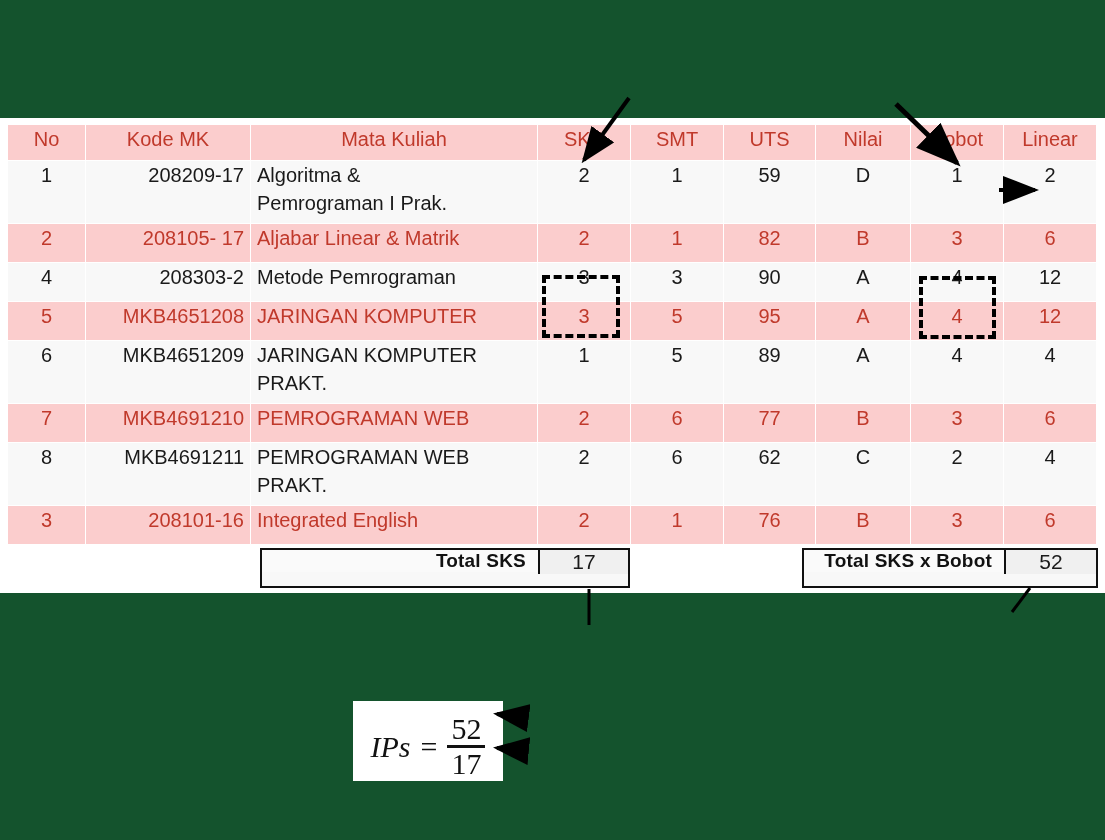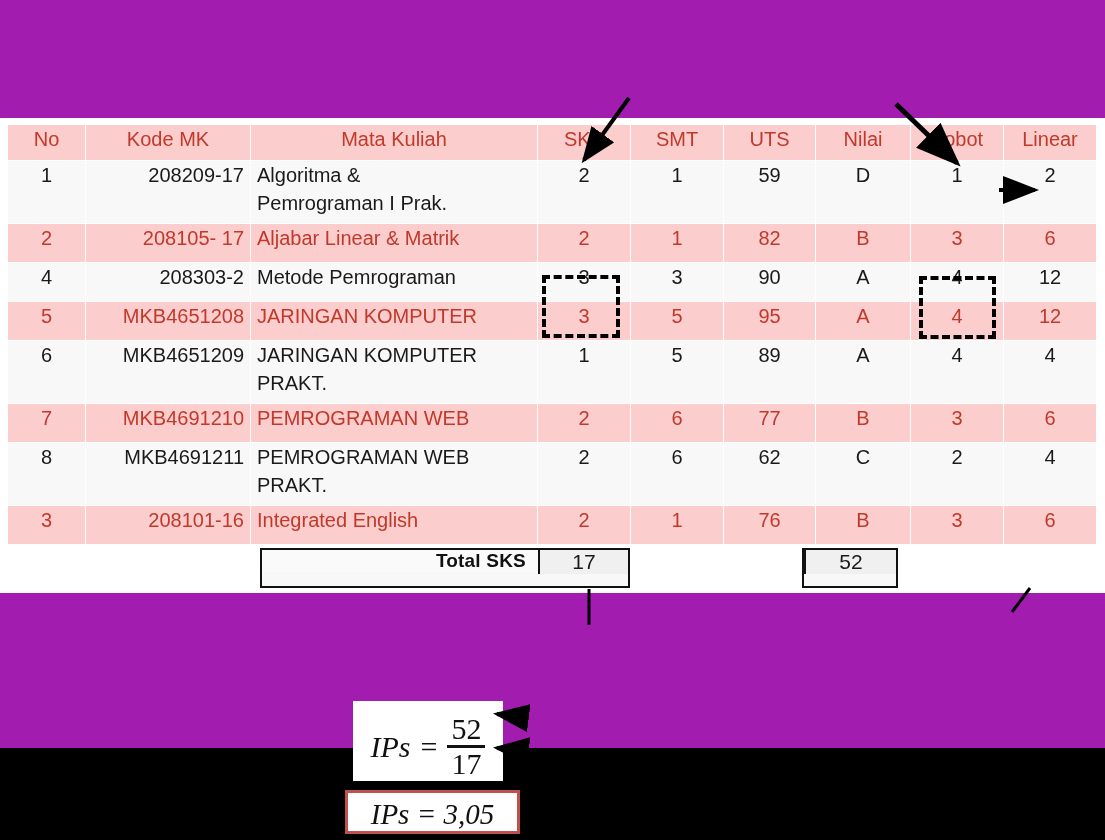--- a/index.html
+++ b/index.html
@@ -6,22 +6,22 @@
   html, body {
     margin: 0; padding: 0;
     width: 1105px; height: 840px;
     background: #000000;
     font-family: "Liberation Sans", sans-serif;
     overflow: hidden;
   }
   #root {
     position: relative;
     width: 1105px;
-    height: 748px;
-    background: #a21caf;
+    height: 840px;
+    background: #14532d;
   }
 
   
   #slide-band {
     position: absolute;
     left: 0; top: 118px;
     width: 1105px; height: 475px;
     background: #ffffff;
   }
 
@@ -275,38 +275,36 @@
     <div class="dashed-box" id="dash-sks"></div>
     <div class="dashed-box" id="dash-bobot"></div>
   </div>
 
   <div class="total-wrap" id="total-sks-box">
     <div class="total-label">Total  SKS</div>
     <div class="total-value">17</div>
   </div>
 
   <div class="total-wrap" id="total-sksbobot-box">
+    <div class="total-label">Total  SKS x Bobot</div>
     <div class="total-value">52</div>
   </div>
 
   <div class="formula-box" id="ips-fraction-box">
     <div class="frac-row">
       <span>IPs</span>
       <span style="font-style:normal">=</span>
       <span class="frac">
         <span class="num">52</span>
         <span class="bar"></span>
         <span class="den">17</span>
       </span>
     </div>
   </div>
 
-  <div class="formula-box" id="ips-result-box">
-    <span class="res-txt">IPs = 3,05</span>
-  </div>
 
   <svg id="annotations" viewBox="0 0 1105 840" xmlns="http://www.w3.org/2000/svg">
     <defs>
       <marker id="arrowhead" markerWidth="9" markerHeight="7" refX="8" refY="3.5" orient="auto" markerUnits="strokeWidth">
         <polygon points="0 0, 9 3.5, 0 7" fill="#000000"></polygon>
       </marker>
     </defs>
 
     <line x1="629" y1="98" x2="584" y2="160" stroke="#000000" stroke-width="4" marker-end="url(#arrowhead)"></line>
 

